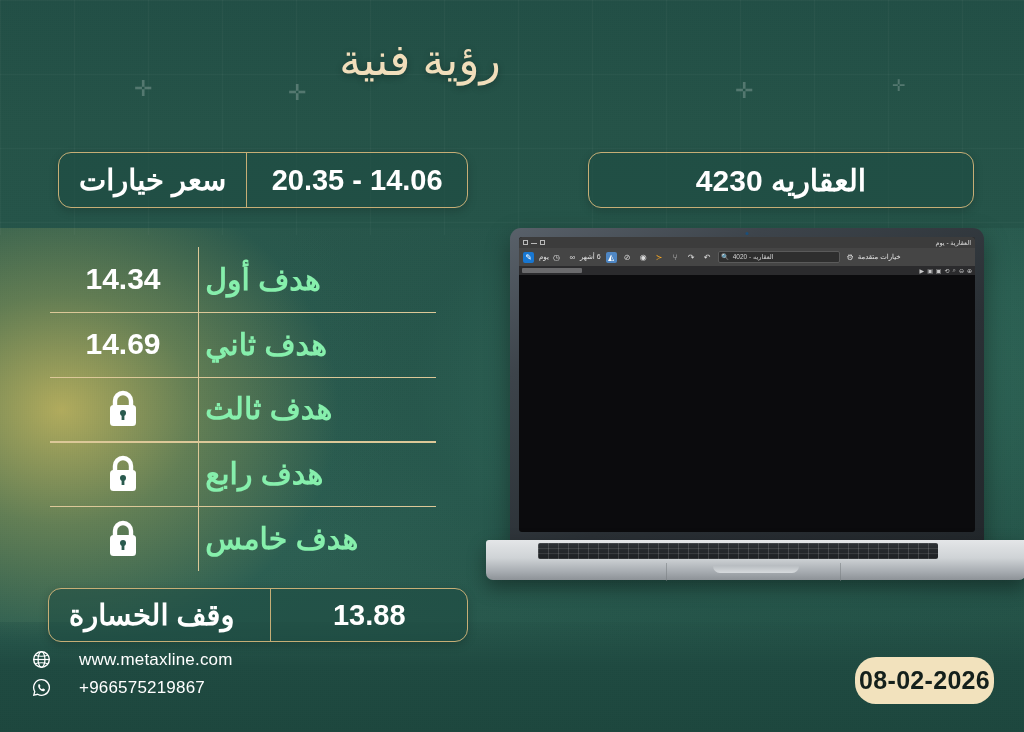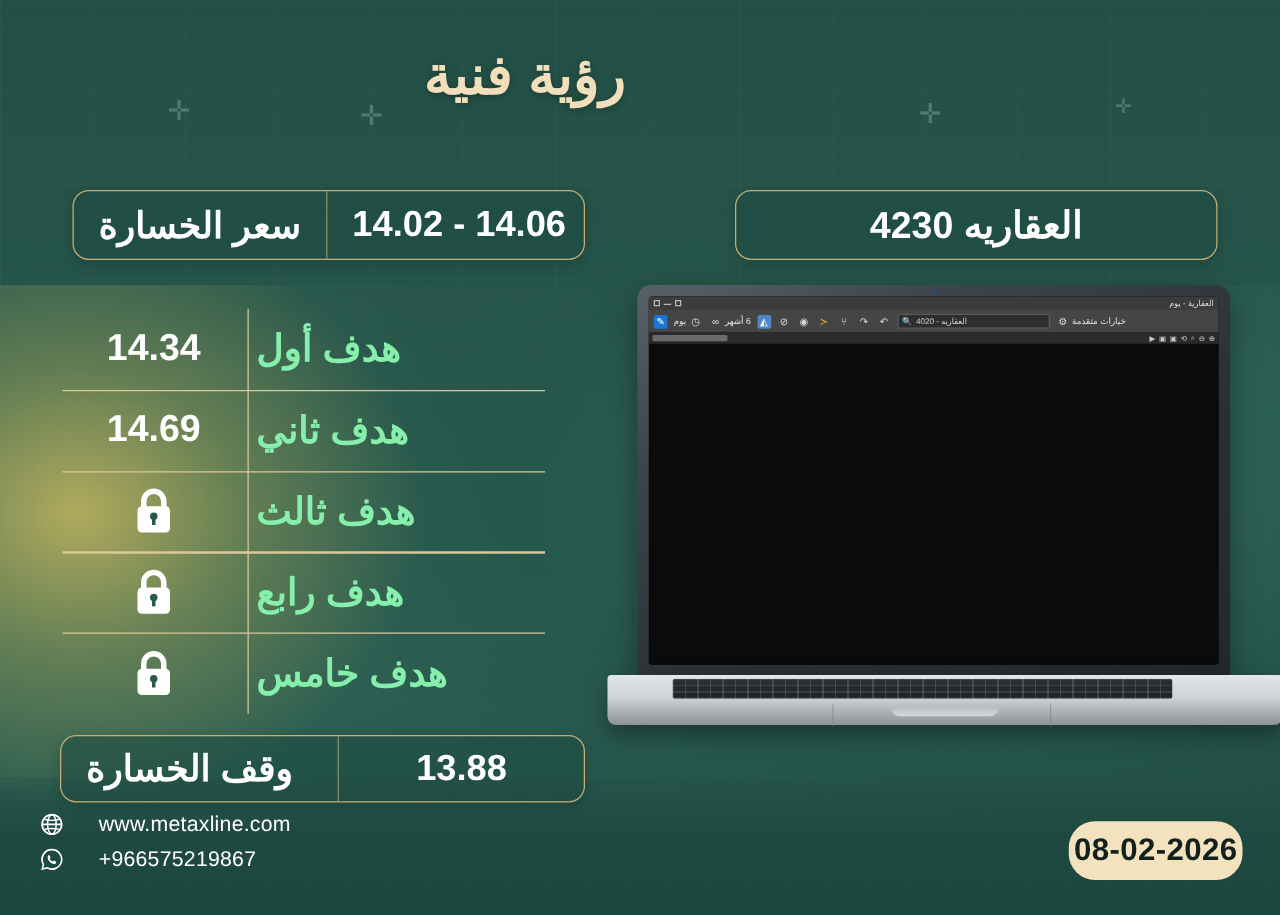--- a/index.html
+++ b/index.html
@@ -47,21 +47,21 @@
   
   .logo-wrap { position:absolute; left:28px; top:22px; width:122px; text-align:center; }
   .logo-mark { width:86px; height:64px; margin:0 auto; position:relative; }
   .logo-name {
     margin-top:4px; color:#fff; font-weight:700; font-size:17px; letter-spacing:.2px;
   }
 
   
   .main-title {
     position:absolute; left:0; top:34px; width:840px; text-align:center;
-    color:#f1debb; font-size:44px; font-weight:700; direction:rtl;
+    color:#f1debb; font-size:44px; font-weight:400; direction:rtl;
     text-shadow:0 2px 7px rgba(0,0,0,.28);
   }
 
   
   .pill {
     position:absolute; display:flex; flex-direction:row-reverse; align-items:stretch;
     border:1.4px solid #c6ae76; border-radius:13px; direction:rtl;
     background:rgba(30,74,65,0.55);
     box-shadow:0 3px 10px rgba(0,0,0,.18);
   }
@@ -217,22 +217,22 @@
   <div class="bg-noise"></div>
 
 
   <div class="main-title">رؤية فنية</div>
 
   <div class="pill" id="pill-symbol">
     <div class="pill-label">العقاريه 4230</div>
   </div>
 
   <div class="pill" id="pill-buy">
-    <div class="pill-label">سعر الخسارة</div>
-    <div class="pill-value">14.06 - 14.02</div>
+    <div class="pill-label">سعر خيارات</div>
+    <div class="pill-value">14.06 - 20.35</div>
   </div>
 
   <div class="targets">
 
     <div class="trow">
       <div class="tlabel">هدف أول</div>
       <div class="tsep"></div>
       <div class="tvalue">14.34</div>
     </div>
 

